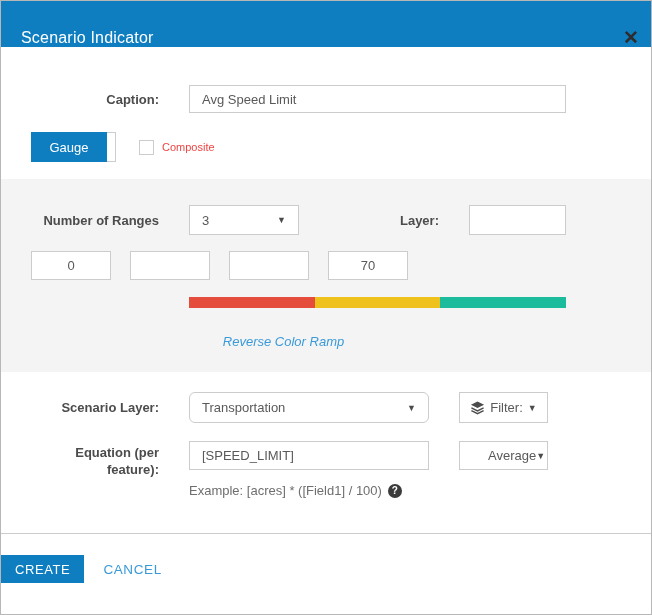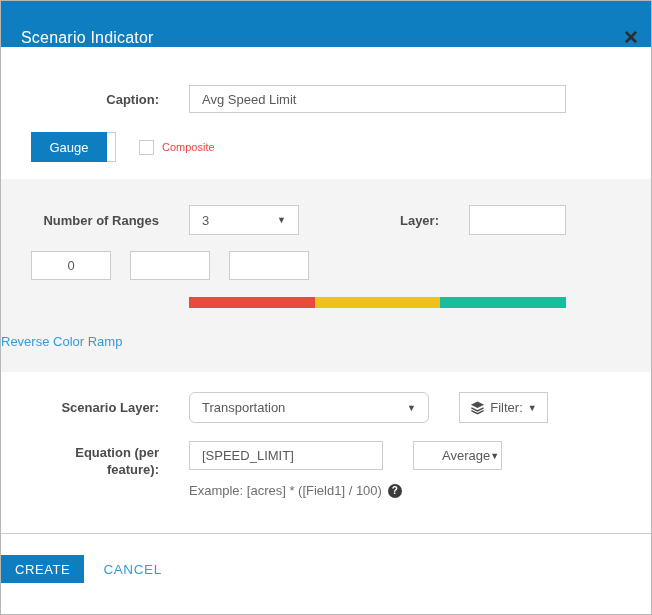--- a/index.html
+++ b/index.html
@@ -81,33 +81,33 @@
   .check-label { margin-left: 8px; font-size: 11px; color: #ef4444; }
   
   .sec-gray { background: #f4f4f4; padding: 26px 0 22px 0; }
   .num-select { width: 110px; height: 30px; margin-left: 30px; }
   .target-input { width: 97px; margin-left: 30px; height: 30px; }
   .range-row { margin-top: 16px; }
   .range-input { width: 80px; height: 29px; margin-left: 19px; text-align: center; }
   .range-input.first { margin-left: 30px; }
   .ramp { margin: 17px 0 0 188px; width: 377px; height: 11px; display: flex; }
   .ramp-seg { flex: 1; height: 100%; }
-  .reverse-row { width: 565px; text-align: left; margin-top: 24px; }
+  .reverse-row { width: 565px; text-align: center; margin-top: 24px; font-style: italic; }
   
   .sec-bottom { background: #ffffff; padding-top: 20px; }
   .layer-select { width: 240px; height: 31px; margin-left: 30px; border-radius: 6px; }
   .filter-btn {
     width: 89px; height: 31px; margin-left: 30px;
     border: 1px solid #cccccc; background: #ffffff;
     display: flex; align-items: center; justify-content: center;
     gap: 5px; font-size: 13px; color: #595959; cursor: pointer;
   }
   .equation-row { margin-top: 18px; align-items: flex-start; }
   .eq-label-inner { display: inline-block; width: 112px; text-align: right; line-height: 17px; padding-top: 3px; }
-  .eq-input { width: 194px; height: 29px; margin-left: 30px; }
+  .eq-input { width: 240px; height: 29px; margin-left: 30px; }
   .avg-select { width: 89px; height: 29px; margin-left: 30px; padding-left: 28px; }
   .example-row {
     margin: 5px 0 0 188px;
     display: flex; align-items: center; gap: 6px;
     font-size: 13px; color: #6e6e6e;
   }
   .help {
     width: 14px; height: 14px; border-radius: 50%;
     background: #3b3b3b; color: #ffffff;
     font-size: 10px; font-weight: bold;
@@ -161,20 +161,21 @@
         <span class="caret">▼</span>
       </div>
       <span class="spacer"></span>
       <span class="label auto">Layer:</span>
       <input class="input target-input" value="" style="">
     </div>
     <div class="row range-row">
       <input class="input range-input first" value="0" style="">
       <input class="input range-input" value="" style="">
       <input class="input range-input" value="" style="">
+      <input class="input range-input" value="70" style="">
     </div>
     <div class="ramp">
       <span class="ramp-seg" style="background-color: rgb(230, 76, 60);"></span>
       <span class="ramp-seg" style="background-color: rgb(238, 194, 27);"></span>
       <span class="ramp-seg" style="background-color: rgb(27, 188, 155);"></span>
     </div>
     <div class="reverse-row">
       <a class="link">Reverse Color Ramp</a>
     </div>
   </div>

